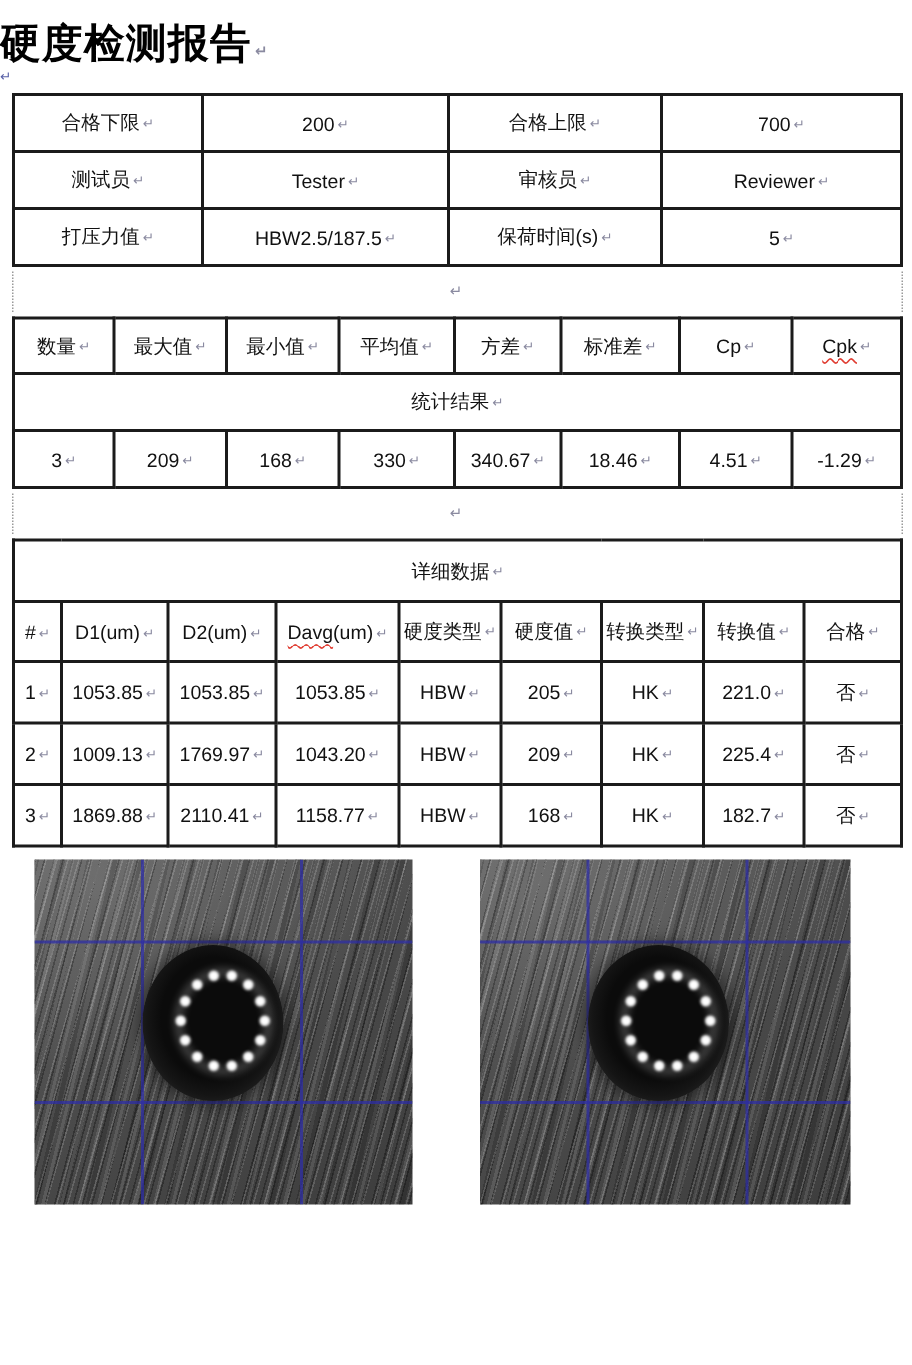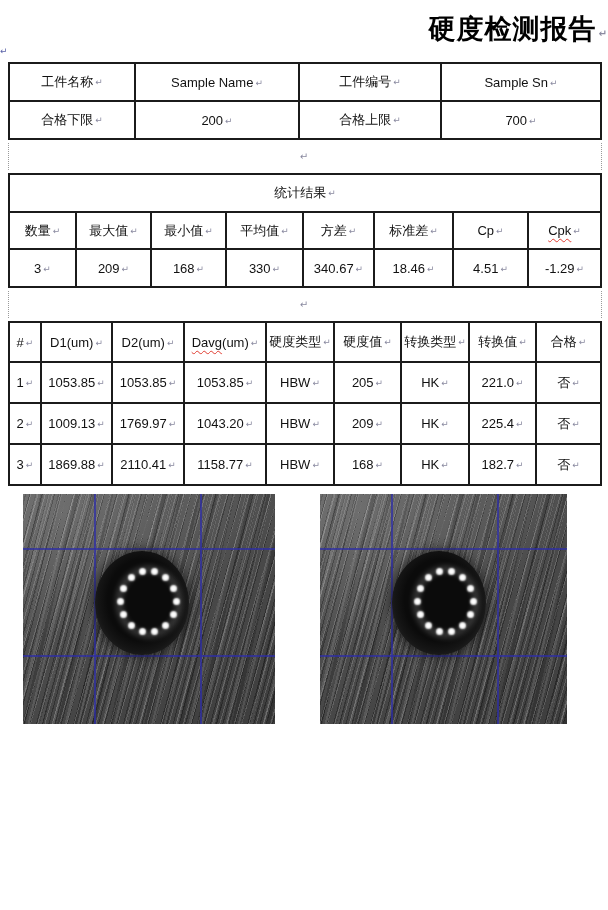--- a/index.html
+++ b/index.html
@@ -3,21 +3,21 @@
 <meta charset="utf-8">
 <style>
   html,body{margin:0;padding:0;}
   body{
     width:608px;height:910px;background:#ffffff;
     font-family:"Liberation Sans","DejaVu Sans",sans-serif;
     color:#111;position:relative;overflow:hidden;
   }
   .page-title{
     margin:0;padding-top:11px;height:37px;
-    text-align:right;font-size:27px;font-weight:700;color:#000;
+    text-align:left;font-size:27px;font-weight:700;color:#000;
     letter-spacing:1px;
   }
   .page-title .pm{font-size:10px;}
   .anchor-mark{
     position:absolute;left:0px;top:46px;font-size:9px;color:#5a62a8;
   }
   table{
     border-collapse:collapse;table-layout:fixed;
     width:592px;margin-left:8px;
   }
@@ -105,60 +105,66 @@
 
 <table id="info-table">
   <colgroup>
       <col style="width:126px">
       <col style="width:164px">
       <col style="width:142px">
       <col style="width:160px">
     </colgroup>
   <tbody>
     <tr>
-      <td><span>工件名称</span><span class="pm">↵</span></td>
-      <td><span>Sample Name</span><span class="pm">↵</span></td>
-      <td><span>工件编号</span><span class="pm">↵</span></td>
-      <td><span>Sample Sn</span><span class="pm">↵</span></td>
-    </tr>
-    <tr>
       <td><span>合格下限</span><span class="pm">↵</span></td>
       <td><span>200</span><span class="pm">↵</span></td>
       <td><span>合格上限</span><span class="pm">↵</span></td>
       <td><span>700</span><span class="pm">↵</span></td>
+    </tr>
+    <tr>
+      <td><span>测试员</span><span class="pm">↵</span></td>
+      <td><span>Tester</span><span class="pm">↵</span></td>
+      <td><span>审核员</span><span class="pm">↵</span></td>
+      <td><span>Reviewer</span><span class="pm">↵</span></td>
+    </tr>
+    <tr>
+      <td><span>打压力值</span><span class="pm">↵</span></td>
+      <td><span>HBW2.5/187.5</span><span class="pm">↵</span></td>
+      <td><span>保荷时间(s)</span><span class="pm">↵</span></td>
+      <td><span>5</span><span class="pm">↵</span></td>
     </tr>
   </tbody>
 </table>
 
 <div class="gap"><div class="bound"></div><span class="pm">↵</span></div>
 
 <table id="stats-table">
   <colgroup>
       <col style="width:67px">
       <col style="width:75px">
       <col style="width:75px">
       <col style="width:77px">
       <col style="width:71px">
       <col style="width:79px">
       <col style="width:75px">
       <col style="width:73px">
     </colgroup>
   <tbody>
     <tr>
-      <td class="table-title-cell" colspan="8"><span>统计结果</span><span class="pm">↵</span></td>
-    </tr>
-    <tr>
       <th><span>数量</span><span class="pm">↵</span></th>
       <th><span>最大值</span><span class="pm">↵</span></th>
       <th><span>最小值</span><span class="pm">↵</span></th>
       <th><span>平均值</span><span class="pm">↵</span></th>
       <th><span>方差</span><span class="pm">↵</span></th>
       <th><span>标准差</span><span class="pm">↵</span></th>
       <th><span>Cp</span><span class="pm">↵</span></th>
       <th><span class="misspell">Cpk</span><span class="pm">↵</span></th>
+    </tr>
+    <tr>
+      <td class="table-title-cell" colspan="8"><span>统计结果</span><span class="pm">↵</span></td>
     </tr>
     <tr>
       <td><span>3</span><span class="pm">↵</span></td>
       <td><span>209</span><span class="pm">↵</span></td>
       <td><span>168</span><span class="pm">↵</span></td>
       <td><span>330</span><span class="pm">↵</span></td>
       <td><span>340.67</span><span class="pm">↵</span></td>
       <td><span>18.46</span><span class="pm">↵</span></td>
       <td><span>4.51</span><span class="pm">↵</span></td>
       <td><span>-1.29</span><span class="pm">↵</span></td>
@@ -174,20 +180,23 @@
       <col style="width:71px">
       <col style="width:72px">
       <col style="width:82px">
       <col style="width:68px">
       <col style="width:67px">
       <col style="width:68px">
       <col style="width:67px">
       <col style="width:65px">
     </colgroup>
   <tbody>
+    <tr>
+      <td class="table-title-cell" colspan="9"><span>详细数据</span><span class="pm">↵</span></td>
+    </tr>
     <tr>
       <th><span>#</span><span class="pm">↵</span></th>
       <th><span>D1(um)</span><span class="pm">↵</span></th>
       <th><span>D2(um)</span><span class="pm">↵</span></th>
       <th><span class="misspell">Davg</span><span>(um)</span><span class="pm">↵</span></th>
       <th><span>硬度类型</span><span class="pm">↵</span></th>
       <th><span>硬度值</span><span class="pm">↵</span></th>
       <th><span>转换类型</span><span class="pm">↵</span></th>
       <th><span>转换值</span><span class="pm">↵</span></th>
       <th><span>合格</span><span class="pm">↵</span></th>

